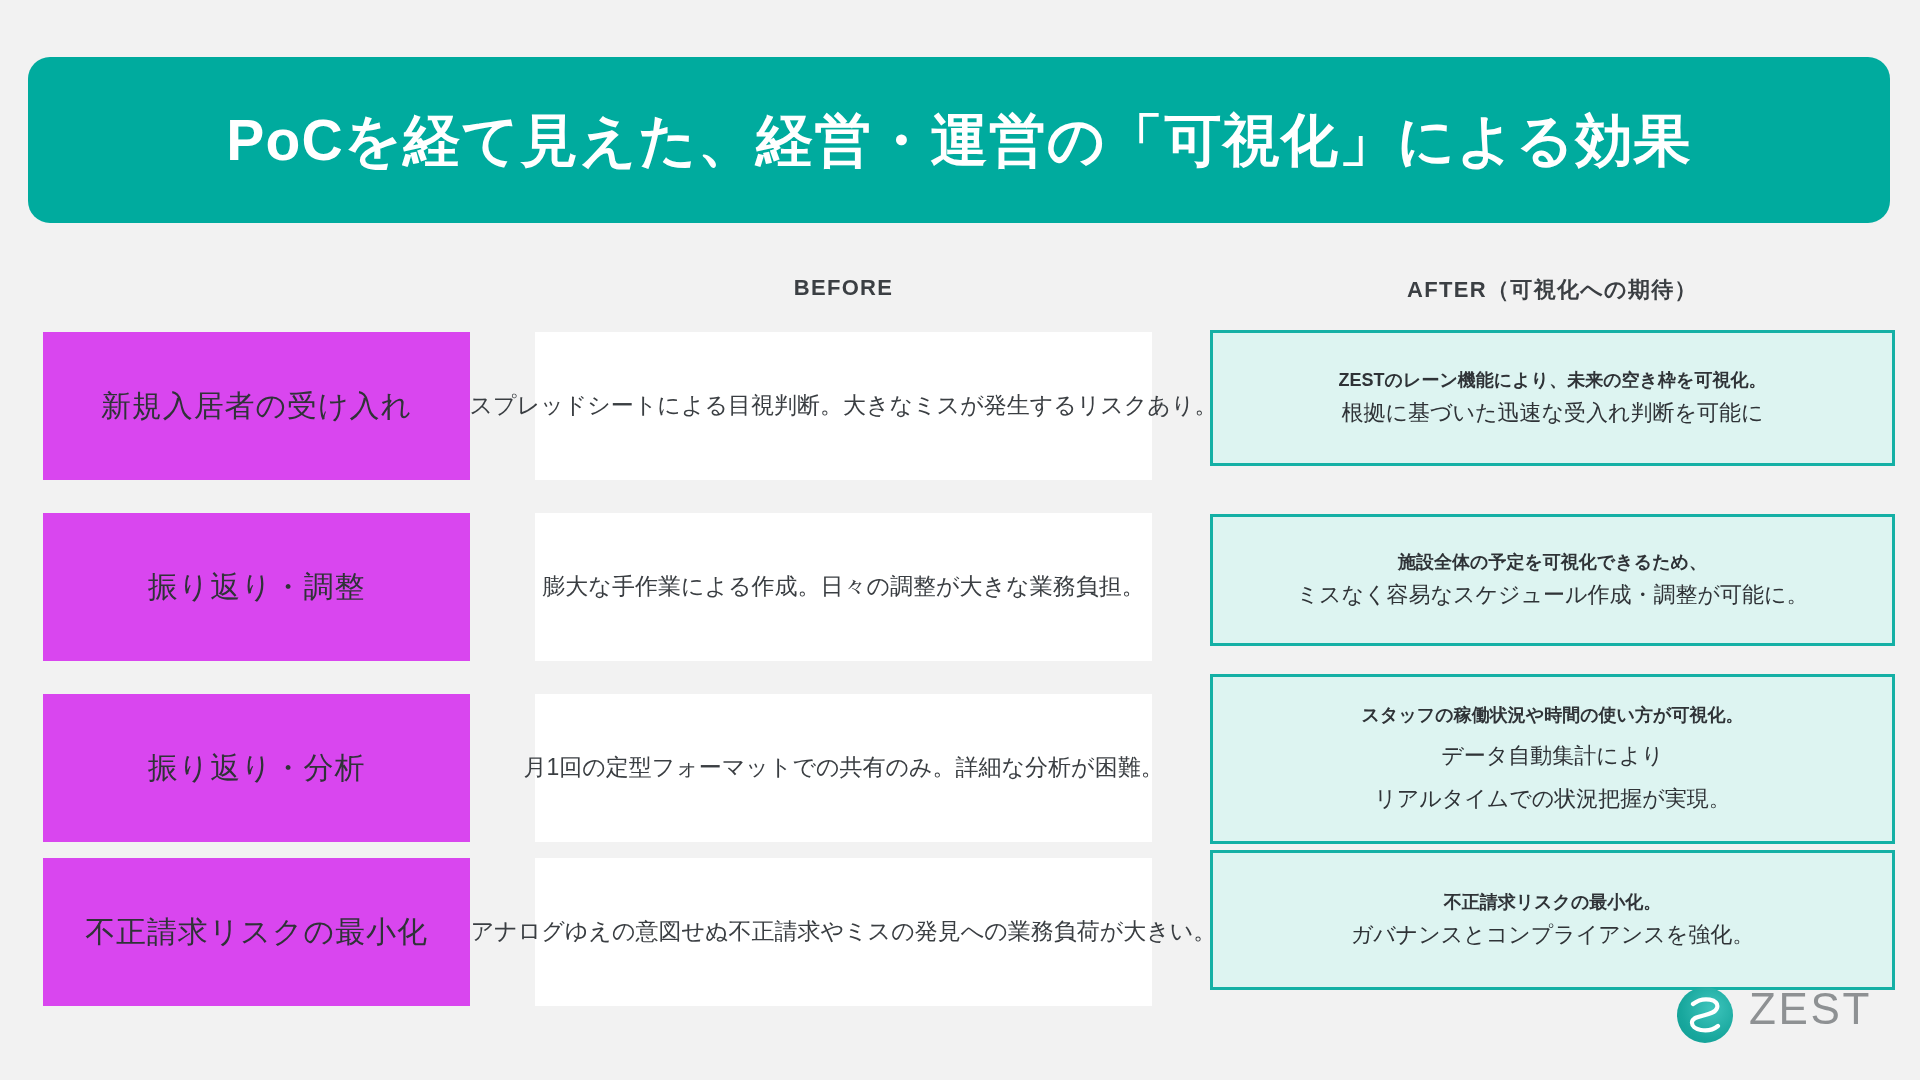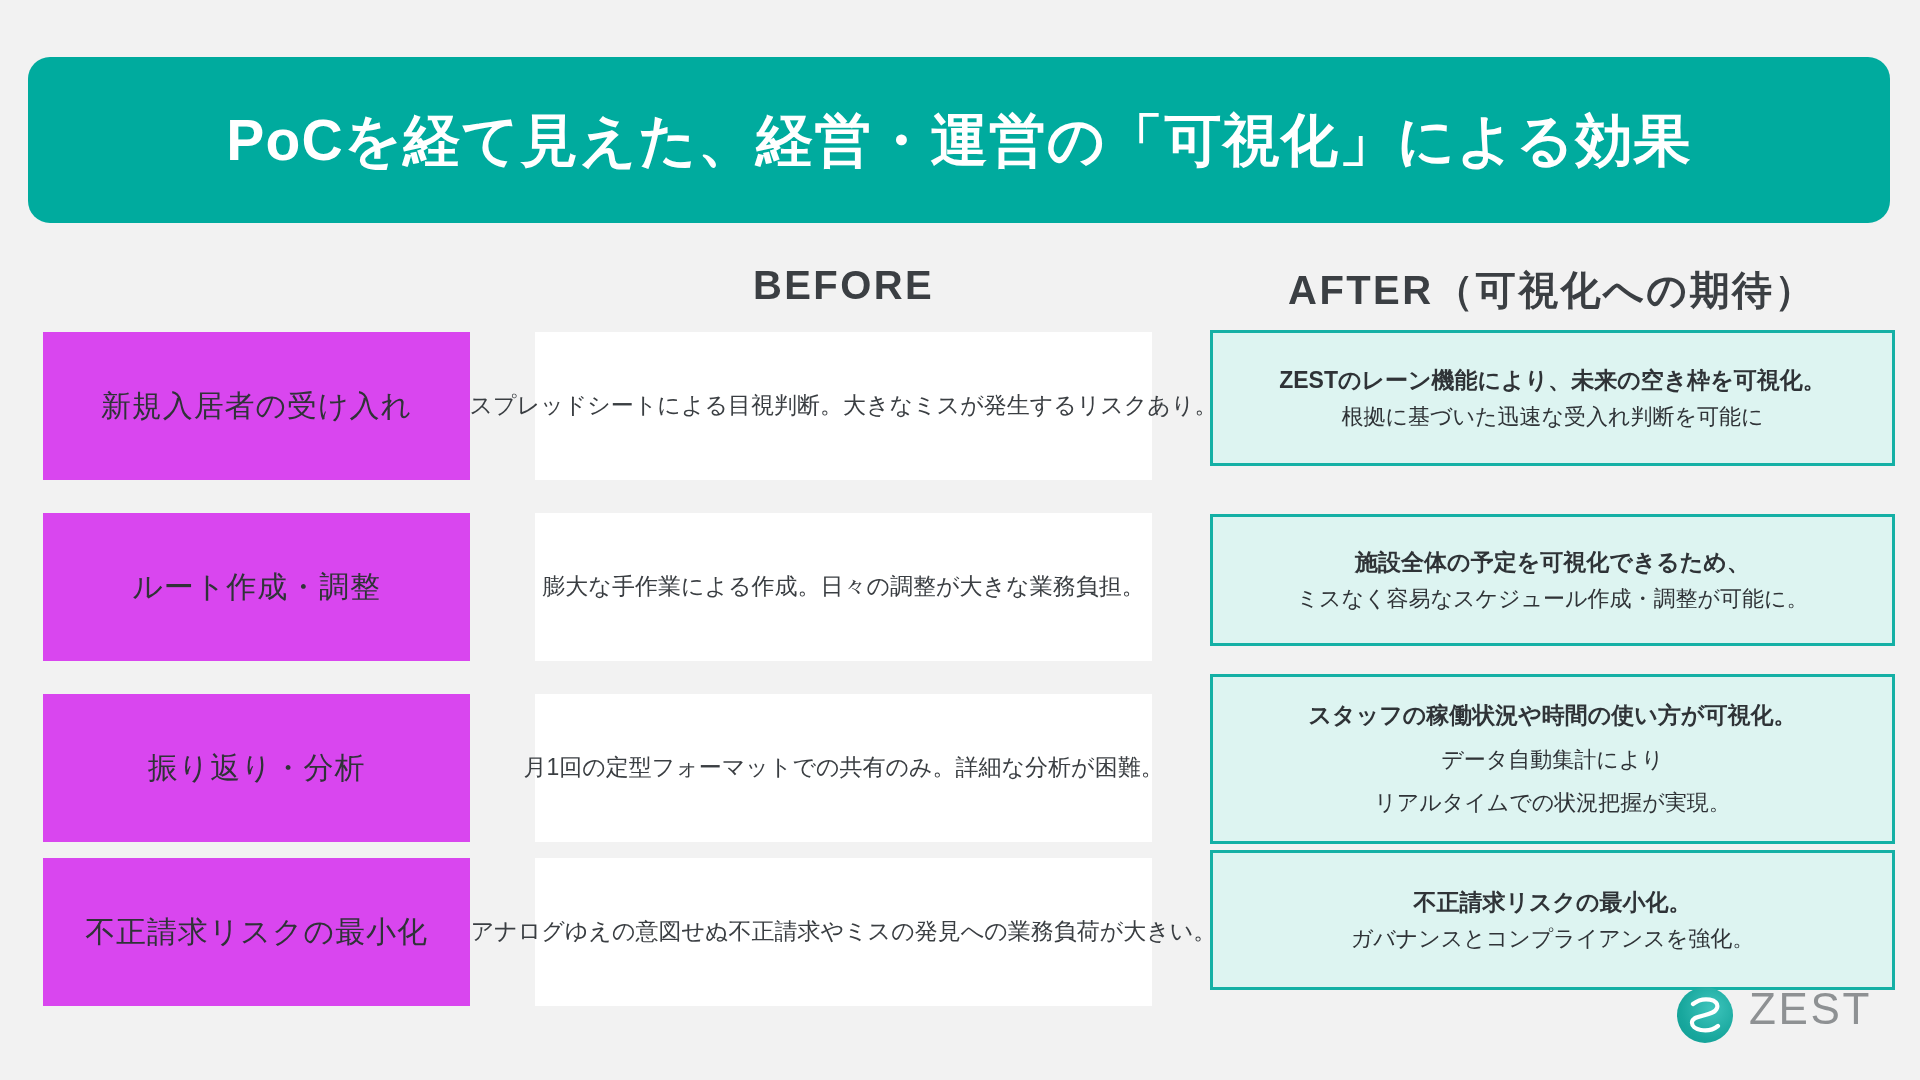--- a/index.html
+++ b/index.html
@@ -30,24 +30,25 @@
     font-weight: bold;
     letter-spacing: 0.02em;
     line-height: 1.1;
     white-space: nowrap;
   }
 
   
   .col-header {
     position: absolute;
     color: #3b3f43;
-    font-size: 40px;
+    font-size: 22px;
     font-weight: bold;
     letter-spacing: 0.06em;
     text-align: center;
+    margin-top: 12px;
   }
   #hdr-before { left: 535px; top: 263px; width: 617px; }
   #hdr-after  { left: 1210px; top: 263px; width: 685px; text-align: center; }
 
   
   .row { position: absolute; left: 0; width: 1920px; }
   #row-0 { top: 332px; height: 148px; }
   #row-1 { top: 513px; height: 148px; }
   #row-2 { top: 694px; height: 148px; }
   #row-3 { top: 858px; height: 148px; }
@@ -86,21 +87,21 @@
     background: #ddf4f1;
     border: 3px solid #14b0a5;
     display: flex; flex-direction: column;
     align-items: center; justify-content: center;
     color: #2f3337;
     font-size: 22px;
     line-height: 1.6;
     text-align: center;
   }
   .cell-after .ln { display: block; white-space: nowrap; }
-  .cell-after .ln.bold { font-weight: bold; font-size: 23px; }
+  .cell-after .ln.bold { font-weight: bold; font-size: 18px; }
 
   
   #after-0 { top: -2px;  height: 136px; }
   #after-1 { top: 1px;   height: 132px; }
   #after-2 { top: -20px; height: 170px; gap: 8px; }
   #after-3 { top: -8px;  height: 140px; }
 
   
   .logo {
     position: absolute;
@@ -141,21 +142,21 @@
       <span>スプレッドシートによる目視判断。</span>
       <span>大きなミスが発生するリスクあり。</span>
     </div>
     <div class="cell-after" id="after-0">
       <span class="ln bold">ZESTのレーン機能により、未来の空き枠を可視化。</span>
       <span class="ln">根拠に基づいた迅速な受入れ判断を可能に</span>
     </div>
   </div>
 
   <div class="row" id="row-1">
-    <div class="cell-label">ルート作成・調整</div>
+    <div class="cell-label">振り返り・調整</div>
     <div class="cell-before">
       <span>膨大な手作業による作成。</span>
       <span>日々の調整が大きな業務負担。</span>
     </div>
     <div class="cell-after" id="after-1">
       <span class="ln bold">施設全体の予定を可視化できるため、</span>
       <span class="ln">ミスなく容易なスケジュール作成・調整が可能に。</span>
     </div>
   </div>
 

